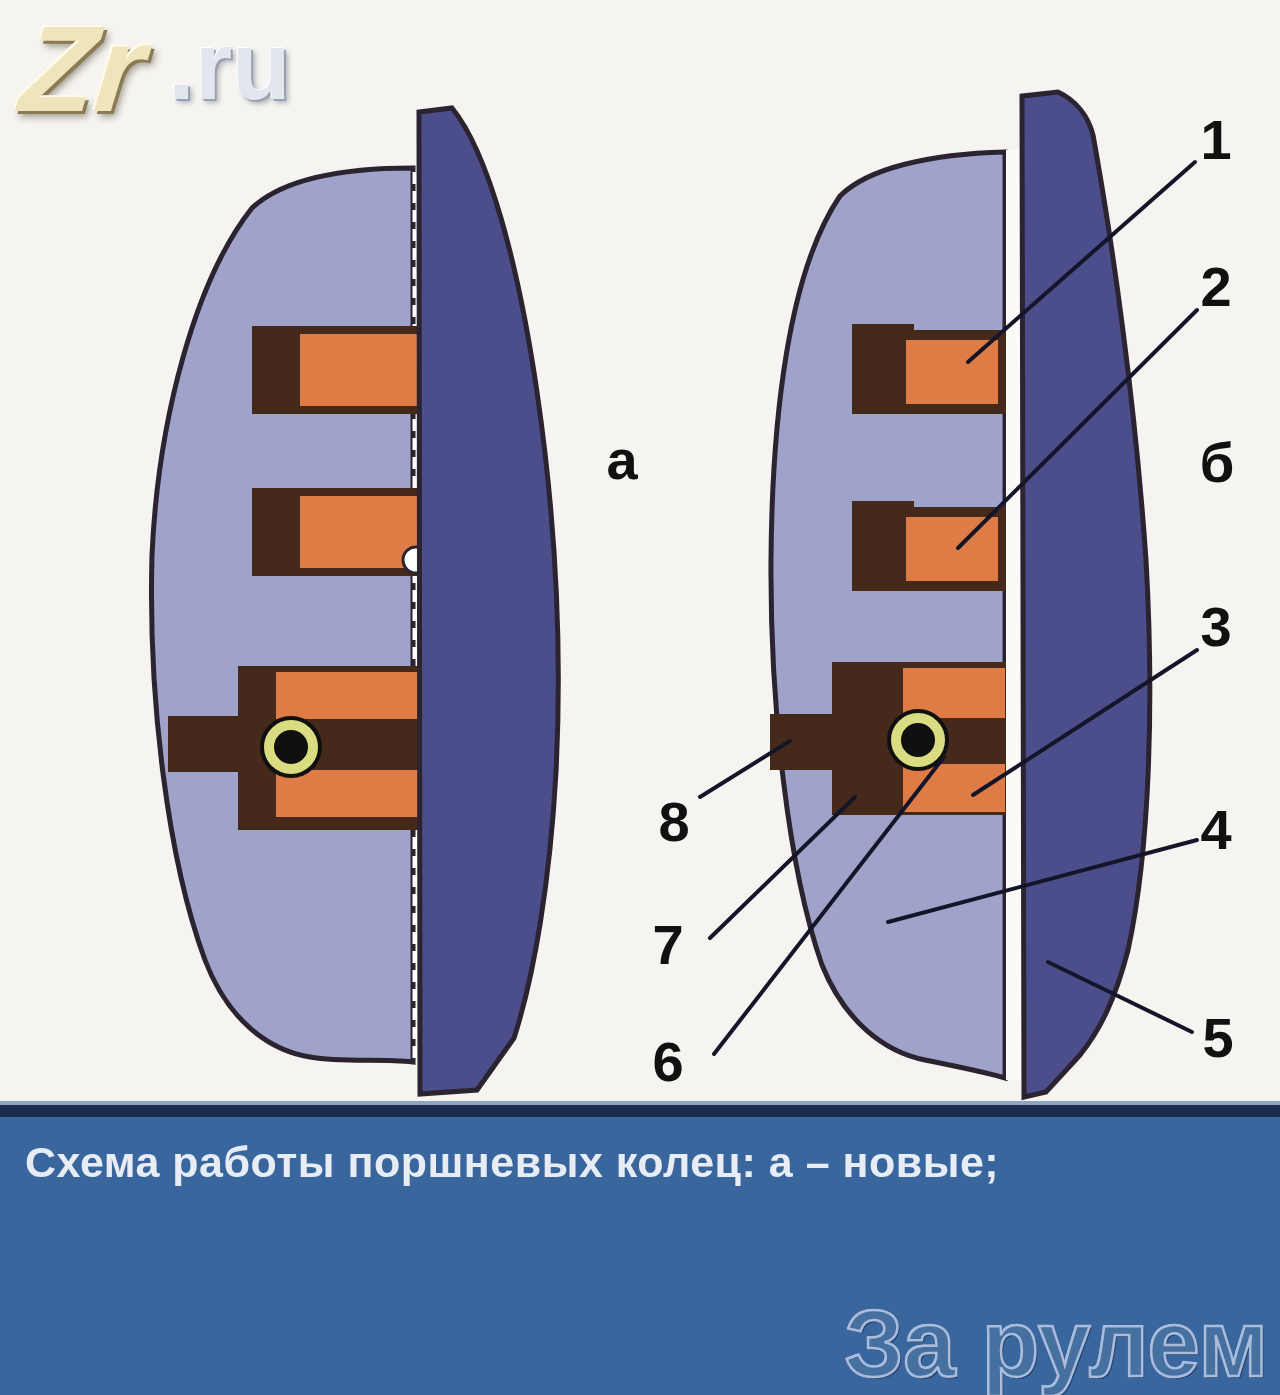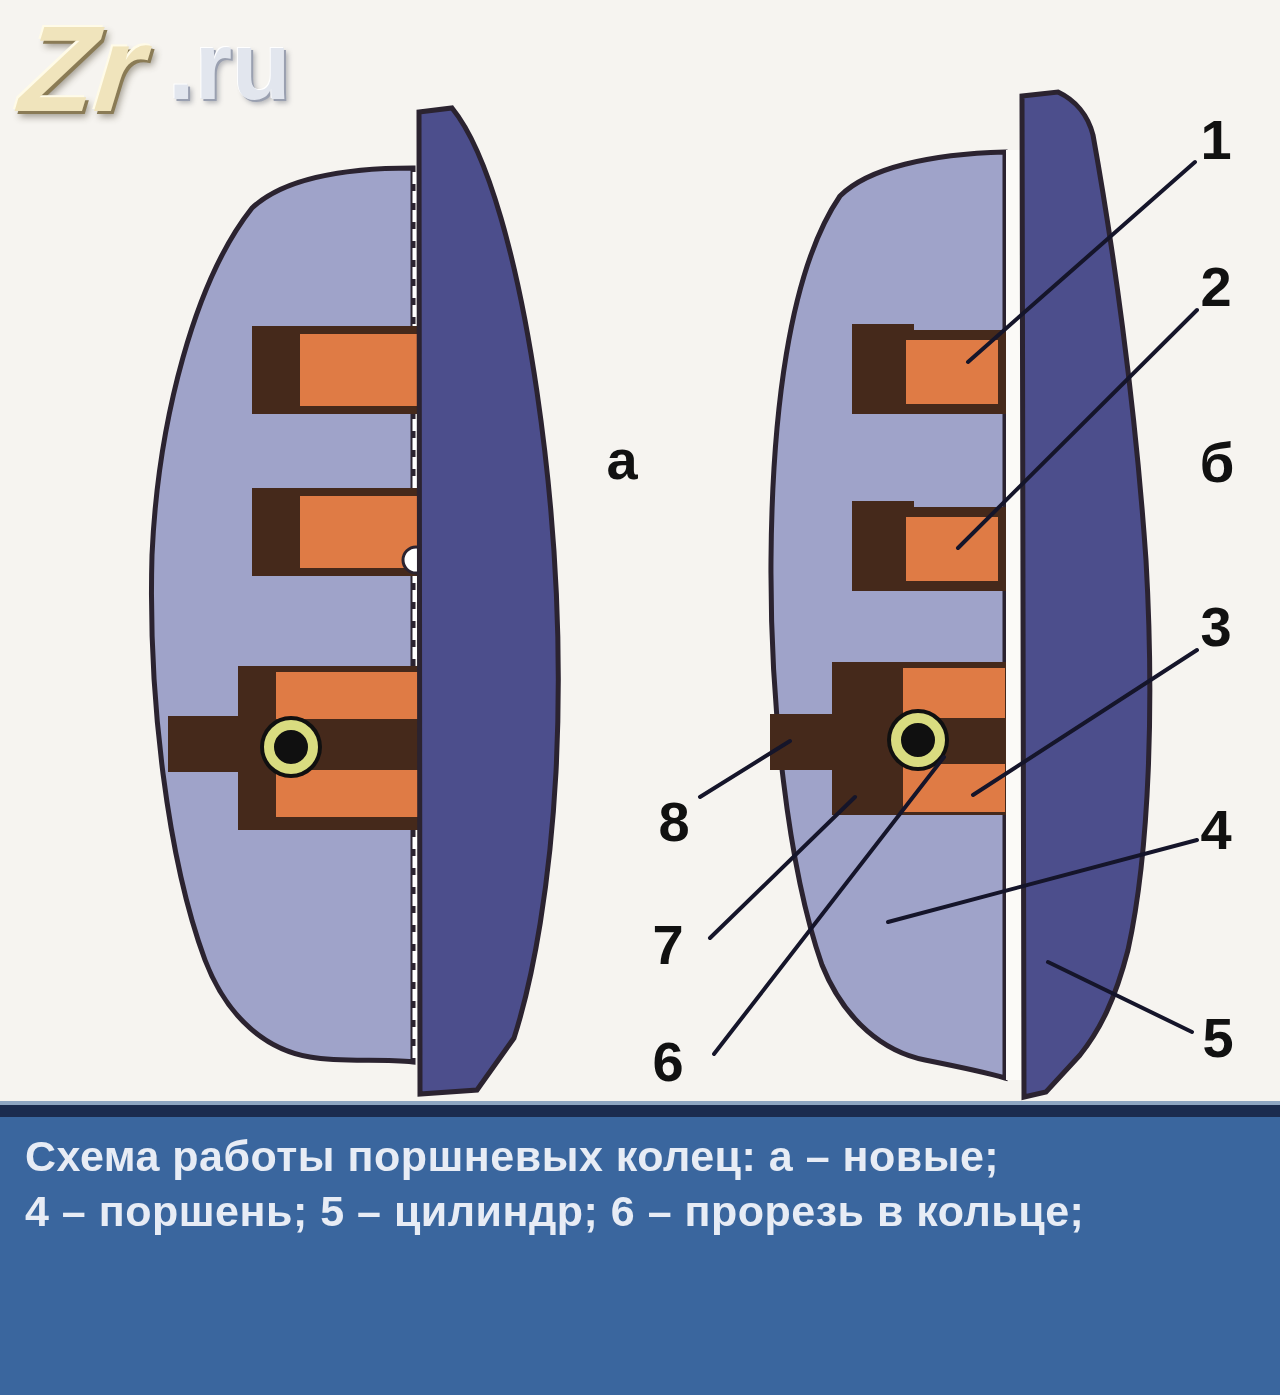--- a/index.html
+++ b/index.html
@@ -49,21 +49,21 @@
     vertical-align:12px;
     margin-left:24px;
   }
 
   
   .caption-band{position:absolute;left:0;top:1101px;width:1280px;height:294px;}
   .band-line1{height:4px;background:var(--band-line,#8fa6c2);}
   .band-line2{height:12px;background:var(--band-dark,#1b2b4e);}
   .band-main{
     height:278px;background:var(--band,#3a669e);
-    padding:12px 0 0 25px;box-sizing:border-box;
+    padding:18px 0 0 25px;box-sizing:border-box;
   }
   .caption-line{
     font-size:43px;line-height:55px;font-weight:bold;letter-spacing:.5px;
     color:var(--caption-text,#e7ecf5);white-space:nowrap;
   }
 
   
   .watermark{
     position:absolute;right:12px;bottom:4px;
     font-size:94px;font-weight:bold;line-height:1;white-space:nowrap;
@@ -160,18 +160,18 @@
 
   <div class="logo">
     <span class="logo-zr">Zr</span><span class="logo-ru">.ru</span>
   </div>
 
   <div class="caption-band">
     <div class="band-line1"></div>
     <div class="band-line2"></div>
     <div class="band-main">
       <div class="caption-line">Схема работы поршневых колец: а – новые;</div>
-      <div class="caption-line">4 – поршень; 5 – цилиндр; 6 – прорезь в кольце;</div>
     </div>
   </div>
 
+  <div class="watermark">За рулем</div>
 
 </div>
 
 </body></html>

